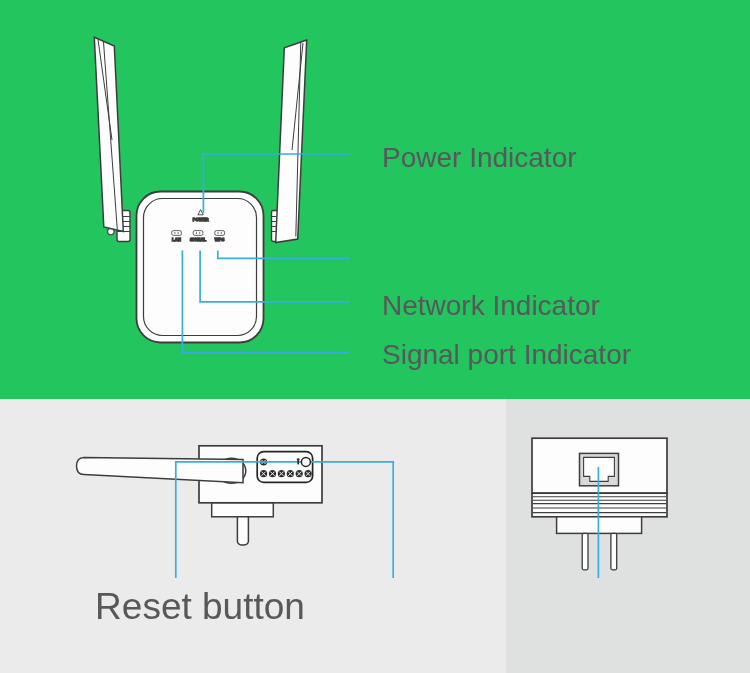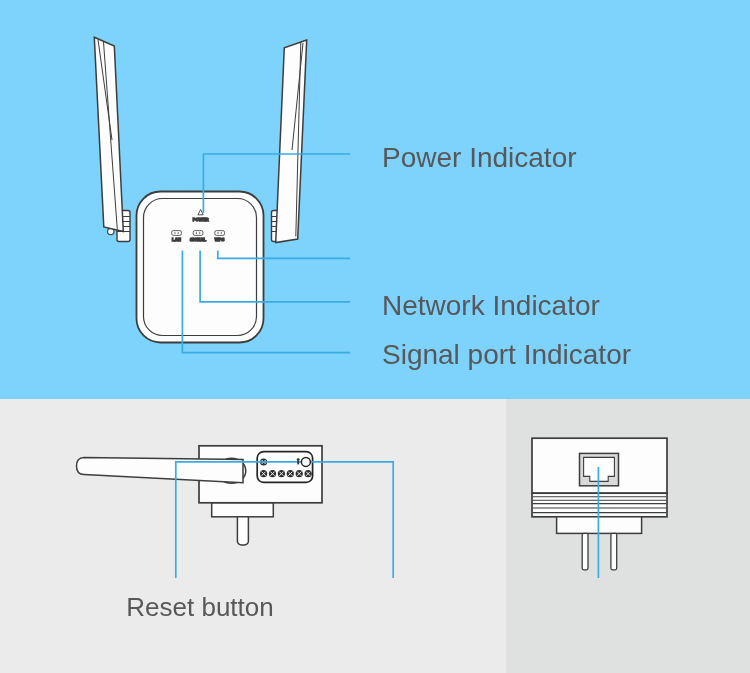--- a/index.html
+++ b/index.html
@@ -1,24 +1,24 @@
 <!DOCTYPE html>
 <html><head>
 <meta charset="utf-8">
 <style>
   html,body{margin:0;padding:0;}
-  .page{position:relative;width:750px;height:673px;background:#7dd3fc;overflow:hidden;
+  .page{position:relative;width:750px;height:673px;background:#22c55e;overflow:hidden;
         font-family:"Liberation Sans",sans-serif;}
   .panel{position:absolute;top:399px;height:274px;}
   .panel-left{left:0;width:506px;background:#ebebeb;}
   .panel-right{left:506px;width:244px;background:#dfe0e0;}
   svg.art{position:absolute;left:0;top:0;z-index:2;}
   .label{position:absolute;z-index:3;color:#58585a;white-space:nowrap;}
   .top-label{left:382px;font-size:28px;line-height:28px;}
-  .bottom-label{font-size:26px;line-height:30px;transform:translateX(-50%);}
+  .bottom-label{font-size:37px;line-height:30px;transform:translateX(-50%);}
   .tiny-text{font-family:"Liberation Sans",sans-serif;font-weight:bold;fill:#1d1d1d;}
 </style>
 </head>
 <body>
 
 <div class="page">
 
   <div class="panel panel-left"></div>
   <div class="panel panel-right"></div>
 

